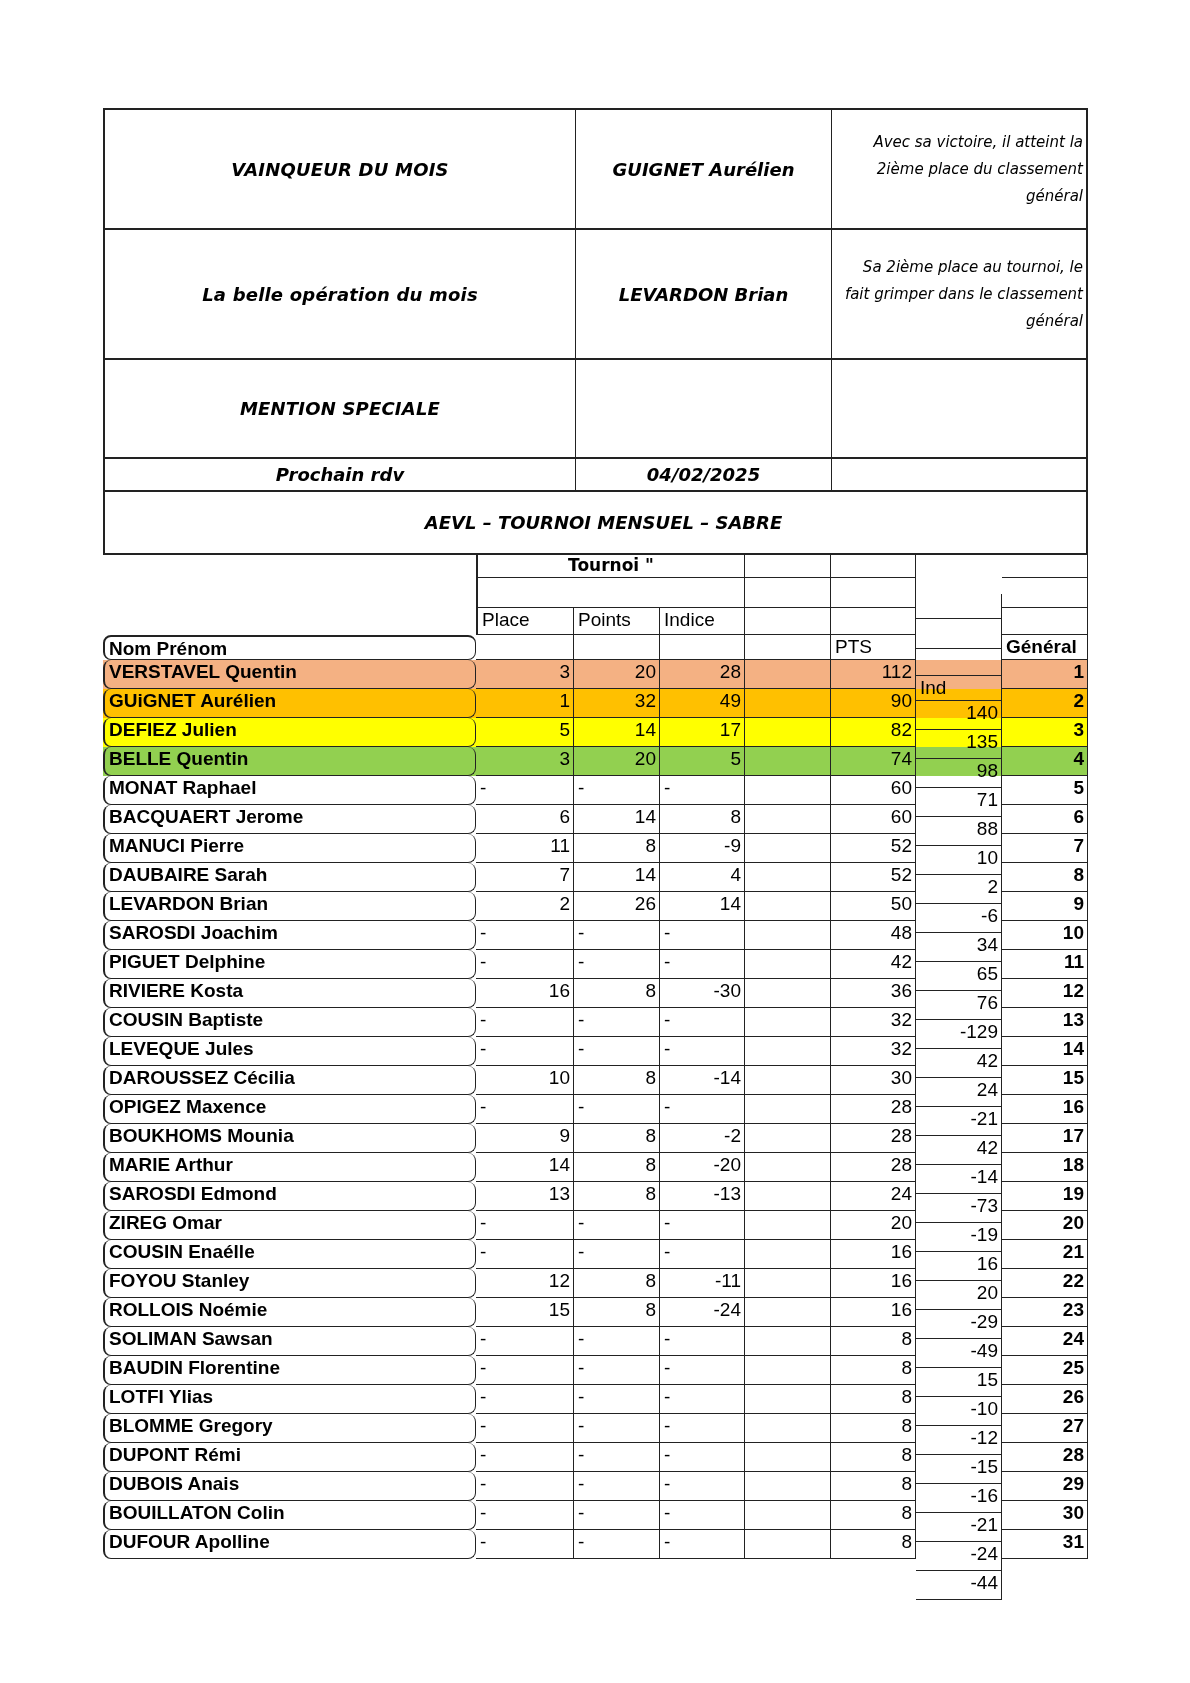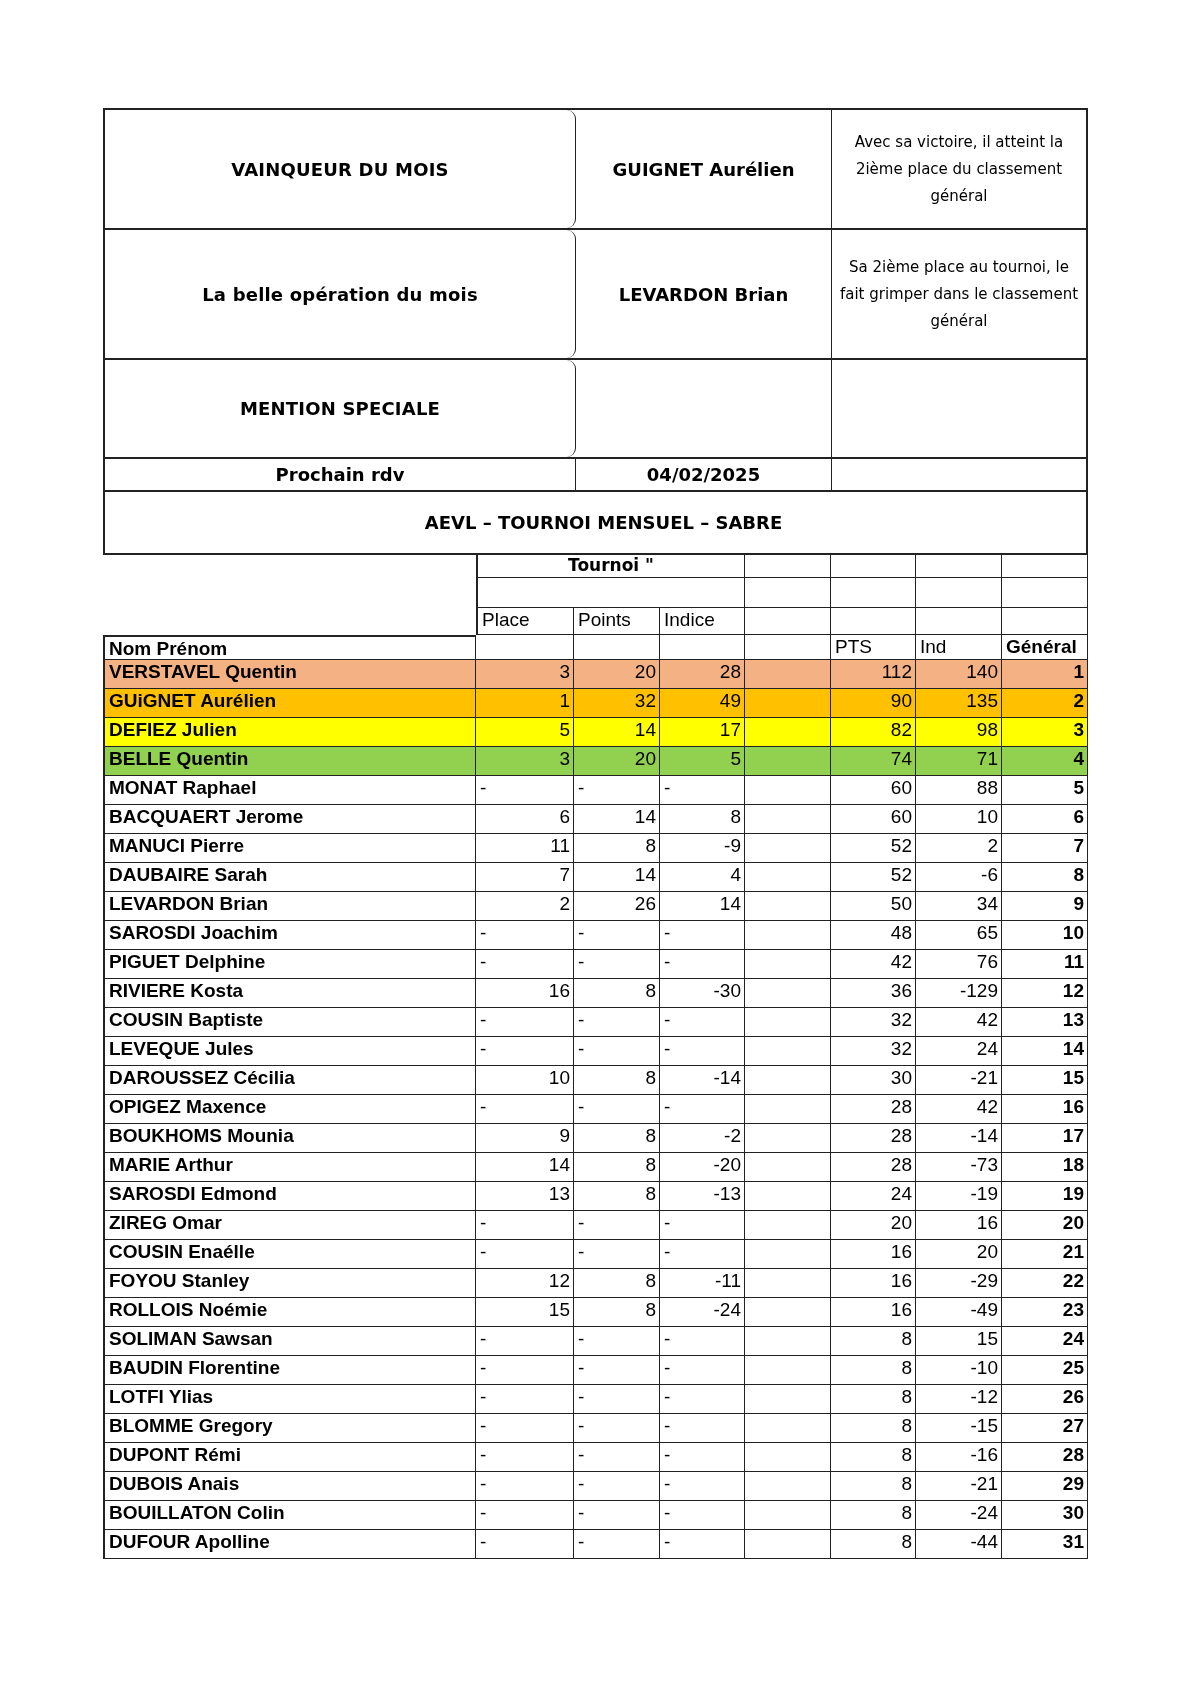--- a/index.html
+++ b/index.html
@@ -4,41 +4,41 @@
 <style>
   html, body { margin: 0; padding: 0; background: #ffffff; }
   body { width: 1190px; height: 1683px; position: relative; overflow: hidden; }
   .comic { font-family: "DejaVu Sans", sans-serif; color: #000; }
   .arial { font-family: "Liberation Sans", sans-serif; color: #000; }
 
   
   #summary { position: absolute; left: 103px; top: 108px; width: 985px; border: 2px solid #222; box-sizing: border-box; }
   .srow { display: flex; border-bottom: 2px solid #222; box-sizing: border-box; }
   .srow:last-child { border-bottom: none; }
-  .scell { display: flex; align-items: center; justify-content: center; text-align: center; box-sizing: border-box; border-right: 1px solid #222; }
+  .scell { display: flex; align-items: center; justify-content: center; text-align: right; box-sizing: border-box; border-right: 1px solid #222; font-style: italic; }
   .scell:last-child { border-right: none; }
   .c1 { width: 471px; }
   .c2 { width: 256px; }
   .c3 { width: 254px; }
-  .label { font-weight: bold; font-size: 18px; letter-spacing: 0.2px; border-radius: 9px; }
+  .label { font-weight: bold; font-size: 18px; letter-spacing: 0.2px; }
   .name  { font-weight: bold; font-size: 18px; }
   .note  { font-size: 15px; line-height: 27px; padding: 0 3px; }
   .title { font-weight: bold; font-size: 18px; width: 100%; margin-left: 16px; }
 
   
   #ranking { position: absolute; left: 103px; top: 553px; width: 985px; }
   .trow { display: flex; height: 29px; box-sizing: border-box; }
   .tcell { box-sizing: border-box; height: 100%; font-size: 19px; line-height: 24px; white-space: nowrap; overflow: hidden; }
-  .w-name { width: 373px; }
+  .w-name { width: 373px; border-radius: 8px; }
   .w-place { width: 98px; }
   .w-points { width: 86px; }
   .w-indice { width: 85px; }
   .w-blank { width: 86px; }
   .w-pts { width: 85px; }
-  .w-ind { width: 86px; }
+  .w-ind { width: 86px; margin-top: 41px; }
   .w-gen { width: 86px; }
 
   .bordered { border-right: 1.5px solid #222; border-bottom: 1.5px solid #222; }
   .bl { border-left: 2px solid #222; }
   .bt { border-top: 2px solid #222; }
 
   .num { text-align: right; padding-right: 3px; }
   .dash { text-align: left; padding-left: 4px; }
   .txt { text-align: left; padding-left: 4px; }
   .bold { font-weight: bold; }

